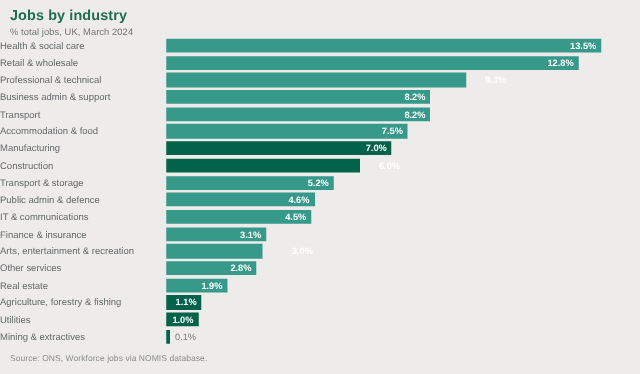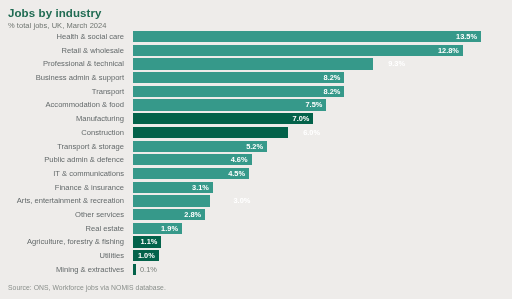--- a/index.html
+++ b/index.html
@@ -51,21 +51,21 @@
     height: 13.7px;
     width: 100%;
   }
   .cat-label {
     position: absolute;
     left: 0;
     top: 0;
     width: 128px;
     height: 13.7px;
     line-height: 13.7px;
-    text-align: right;
+    text-align: left;
     font-size: 7.6px;
     color: #63696a;
     white-space: nowrap;
     overflow: visible;
     padding-right: 4px;
     box-sizing: border-box;
   }
   .bar-track {
     position: absolute;
     left: 133px;

